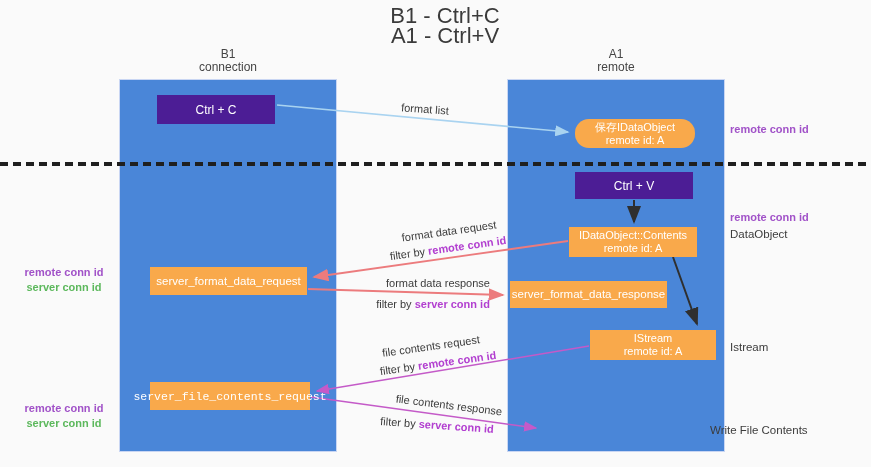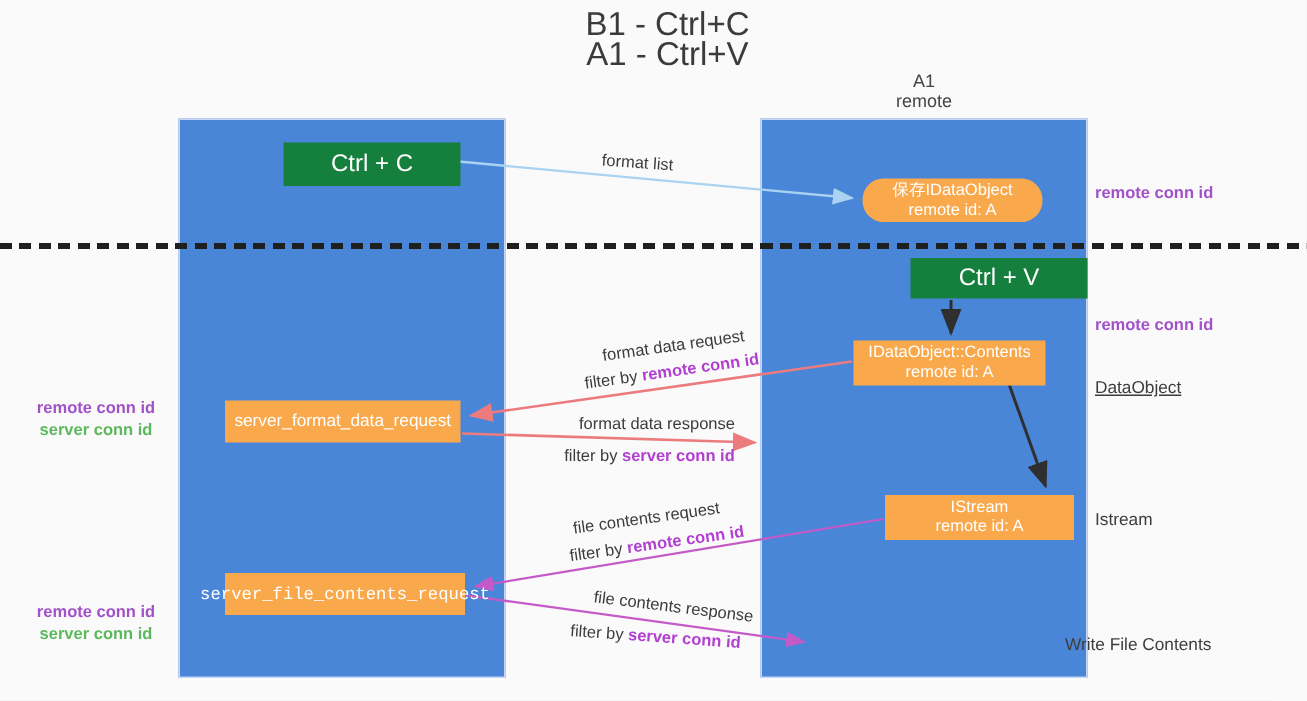--- a/index.html
+++ b/index.html
@@ -4,21 +4,21 @@
 <style>
   html,body{margin:0;padding:0;}
   body{background:#e8e8e8;font-family:"Liberation Sans", sans-serif;}
   .stage{position:relative;width:871px;height:467px;background:#fafafa;overflow:hidden;}
   .abs{position:absolute;}
   .title{left:300px;top:6px;width:290px;text-align:center;font-size:22px;color:#3b3b3b;line-height:20px;}
   .lane-header{width:120px;text-align:center;font-size:12px;color:#454545;line-height:13px;top:48px;}
   .lane{background:#4a86d8;border:1px solid #c9d6f3;box-sizing:border-box;}
   .node{box-sizing:border-box;display:flex;flex-direction:column;align-items:center;justify-content:center;
         color:#ffffff;text-align:center;}
-  .node-green{background:#15803d;font-size:16px;margin-left:32px;}
+  .node-green{background:#4c1d95;font-size:12px;}
   .node-orange{background:#f9a94b;font-size:11px;line-height:13px;}
   .node-orange.single{font-size:11.5px;}
   .side-label{font-size:11.5px;color:#3c3c3c;white-space:nowrap;}
   .side-purple{color:#a152c8;font-weight:bold;font-size:11px;}
   .side-green{color:#5cb85c;font-weight:bold;font-size:11px;}
   .left-block{width:112px;text-align:center;line-height:15px;white-space:nowrap;}
   .edge-label{font-size:11px;color:#3c3c3c;white-space:nowrap;transform-origin:center;}
   .hl{color:#b23fd0;font-weight:bold;}
   .dashed-line{left:0;top:162px;width:871px;height:4px;
     background:repeating-linear-gradient(90deg,#1f1f1f 0 8px,transparent 8px 13px);}
@@ -27,20 +27,24 @@
 </head>
 <body>
 
 <div class="stage">
 
   <div class="abs title">
     <div>B1 - Ctrl+C</div>
     <div>A1 - Ctrl+V</div>
   </div>
 
+  <div class="abs lane-header" style="left:168px;">
+    <div>B1</div>
+    <div>connection</div>
+  </div>
   <div class="abs lane-header" style="left:556px;">
     <div>A1</div>
     <div>remote</div>
   </div>
 
   <div class="abs lane" style="left:119px;top:79px;width:218px;height:373px;"></div>
   <div class="abs lane" style="left:507px;top:79px;width:218px;height:373px;"></div>
 
   <div class="abs dashed-line"></div>
 
@@ -82,20 +86,23 @@
     <span>保存IDataObject</span>
     <span>remote id: A</span>
   </div>
   <div class="abs node node-green" style="left:575px;top:172px;width:118px;height:27px;">
     <span>Ctrl + V</span>
   </div>
   <div class="abs node node-orange" style="left:569px;top:227px;width:128px;height:30px;">
     <span>IDataObject::Contents</span>
     <span>remote id: A</span>
   </div>
+  <div class="abs node node-orange single" style="left:510px;top:281px;width:157px;height:27px;">
+    <span>server_format_data_response</span>
+  </div>
   <div class="abs node node-orange" style="left:590px;top:330px;width:126px;height:30px;">
     <span>IStream</span>
     <span>remote id: A</span>
   </div>
 
   <div class="abs edge-label" style="left:425px;top:109px;transform:translate(-50%,-50%) rotate(4deg);">format list</div>
 
   <div class="abs edge-label" style="left:449px;top:231px;transform:translate(-50%,-50%) rotate(-8deg);">format data request</div>
   <div class="abs edge-label" style="left:448px;top:248px;transform:translate(-50%,-50%) rotate(-8deg);"><span>filter by </span><span class="hl">remote conn id</span></div>
 
@@ -103,21 +110,21 @@
   <div class="abs edge-label" style="left:433px;top:304px;transform:translate(-50%,-50%);"><span>filter by </span><span class="hl">server conn id</span></div>
 
   <div class="abs edge-label" style="left:431px;top:346px;transform:translate(-50%,-50%) rotate(-8deg);">file contents request</div>
   <div class="abs edge-label" style="left:438px;top:363px;transform:translate(-50%,-50%) rotate(-8deg);"><span>filter by </span><span class="hl">remote conn id</span></div>
 
   <div class="abs edge-label" style="left:449px;top:405px;transform:translate(-50%,-50%) rotate(7deg);">file contents response</div>
   <div class="abs edge-label" style="left:437px;top:425px;transform:translate(-50%,-50%) rotate(4deg);"><span>filter by </span><span class="hl">server conn id</span></div>
 
   <div class="abs side-label side-purple" style="left:730px;top:123px;">remote conn id</div>
   <div class="abs side-label side-purple" style="left:730px;top:211px;">remote conn id</div>
-  <div class="abs side-label" style="left:730px;top:253px;text-decoration:underline;">DataObject</div>
+  <div class="abs side-label" style="left:730px;top:228px;">DataObject</div>
   <div class="abs side-label" style="left:730px;top:341px;">Istream</div>
   <div class="abs side-label" style="left:710px;top:424px;">Write File Contents</div>
 
   <div class="abs left-block" style="left:8px;top:265px;">
     <div class="side-purple">remote conn id</div>
     <div class="side-green">server conn id</div>
   </div>
   <div class="abs left-block" style="left:8px;top:401px;">
     <div class="side-purple">remote conn id</div>
     <div class="side-green">server conn id</div>

